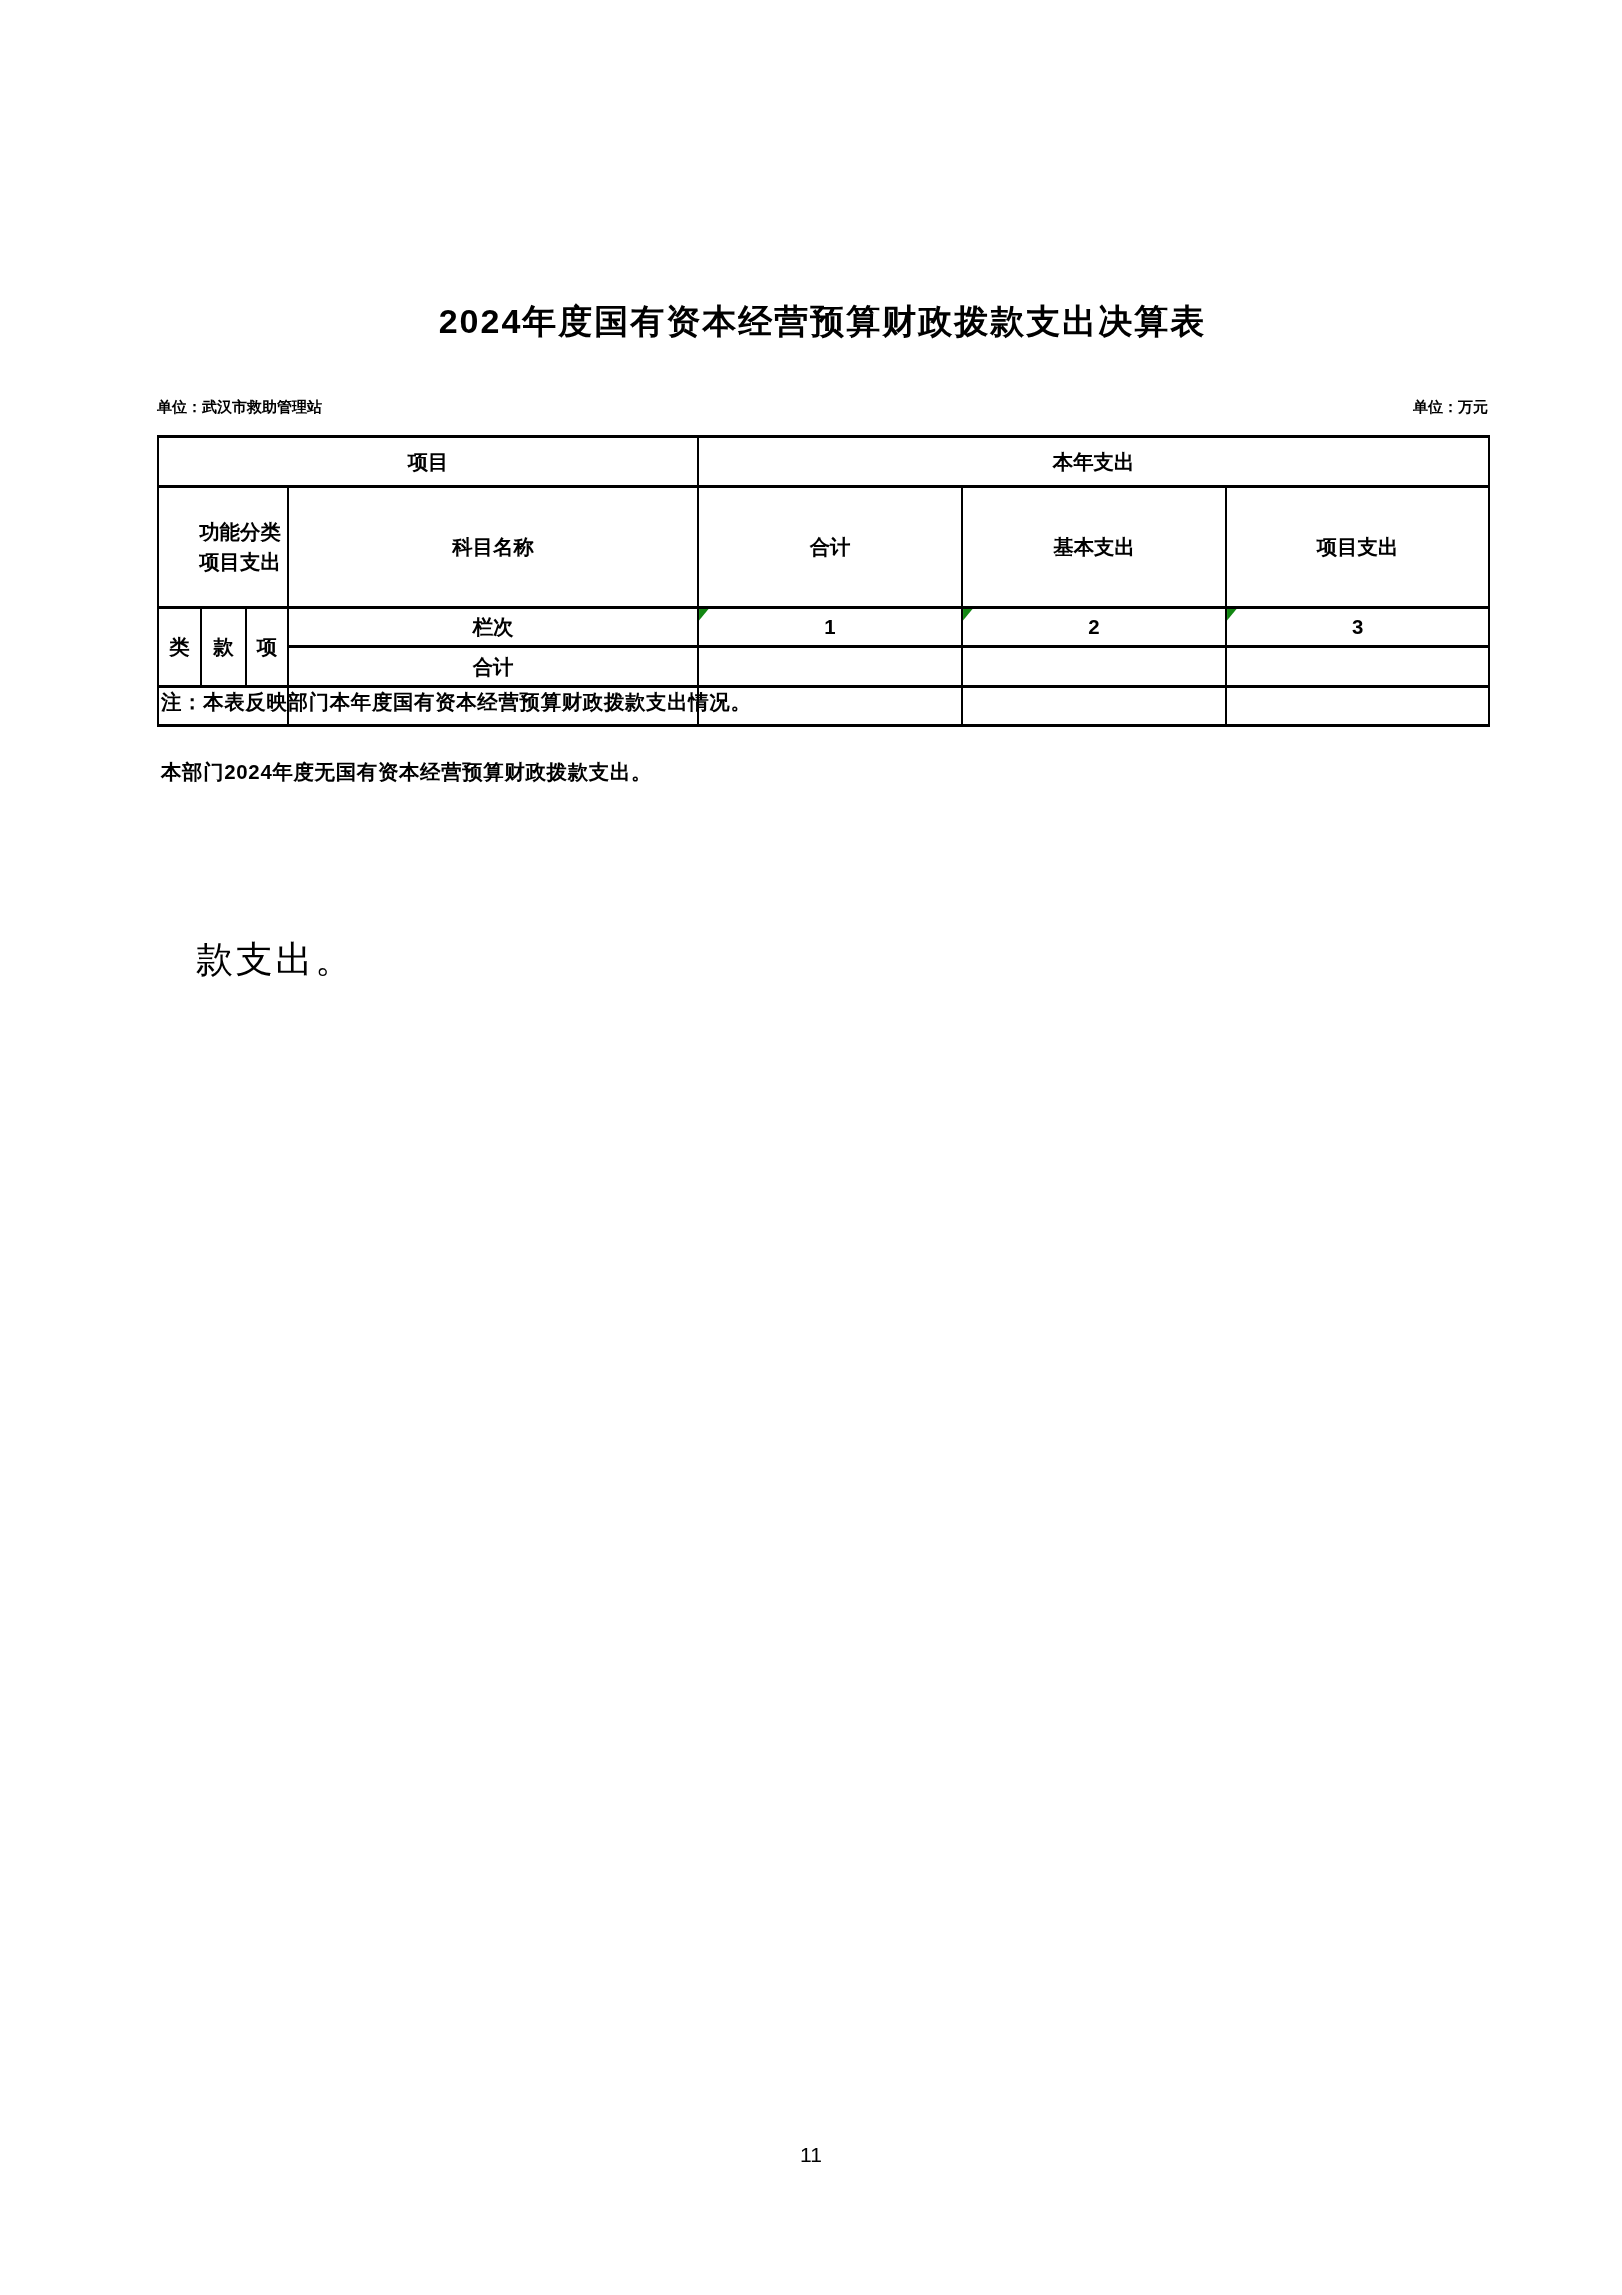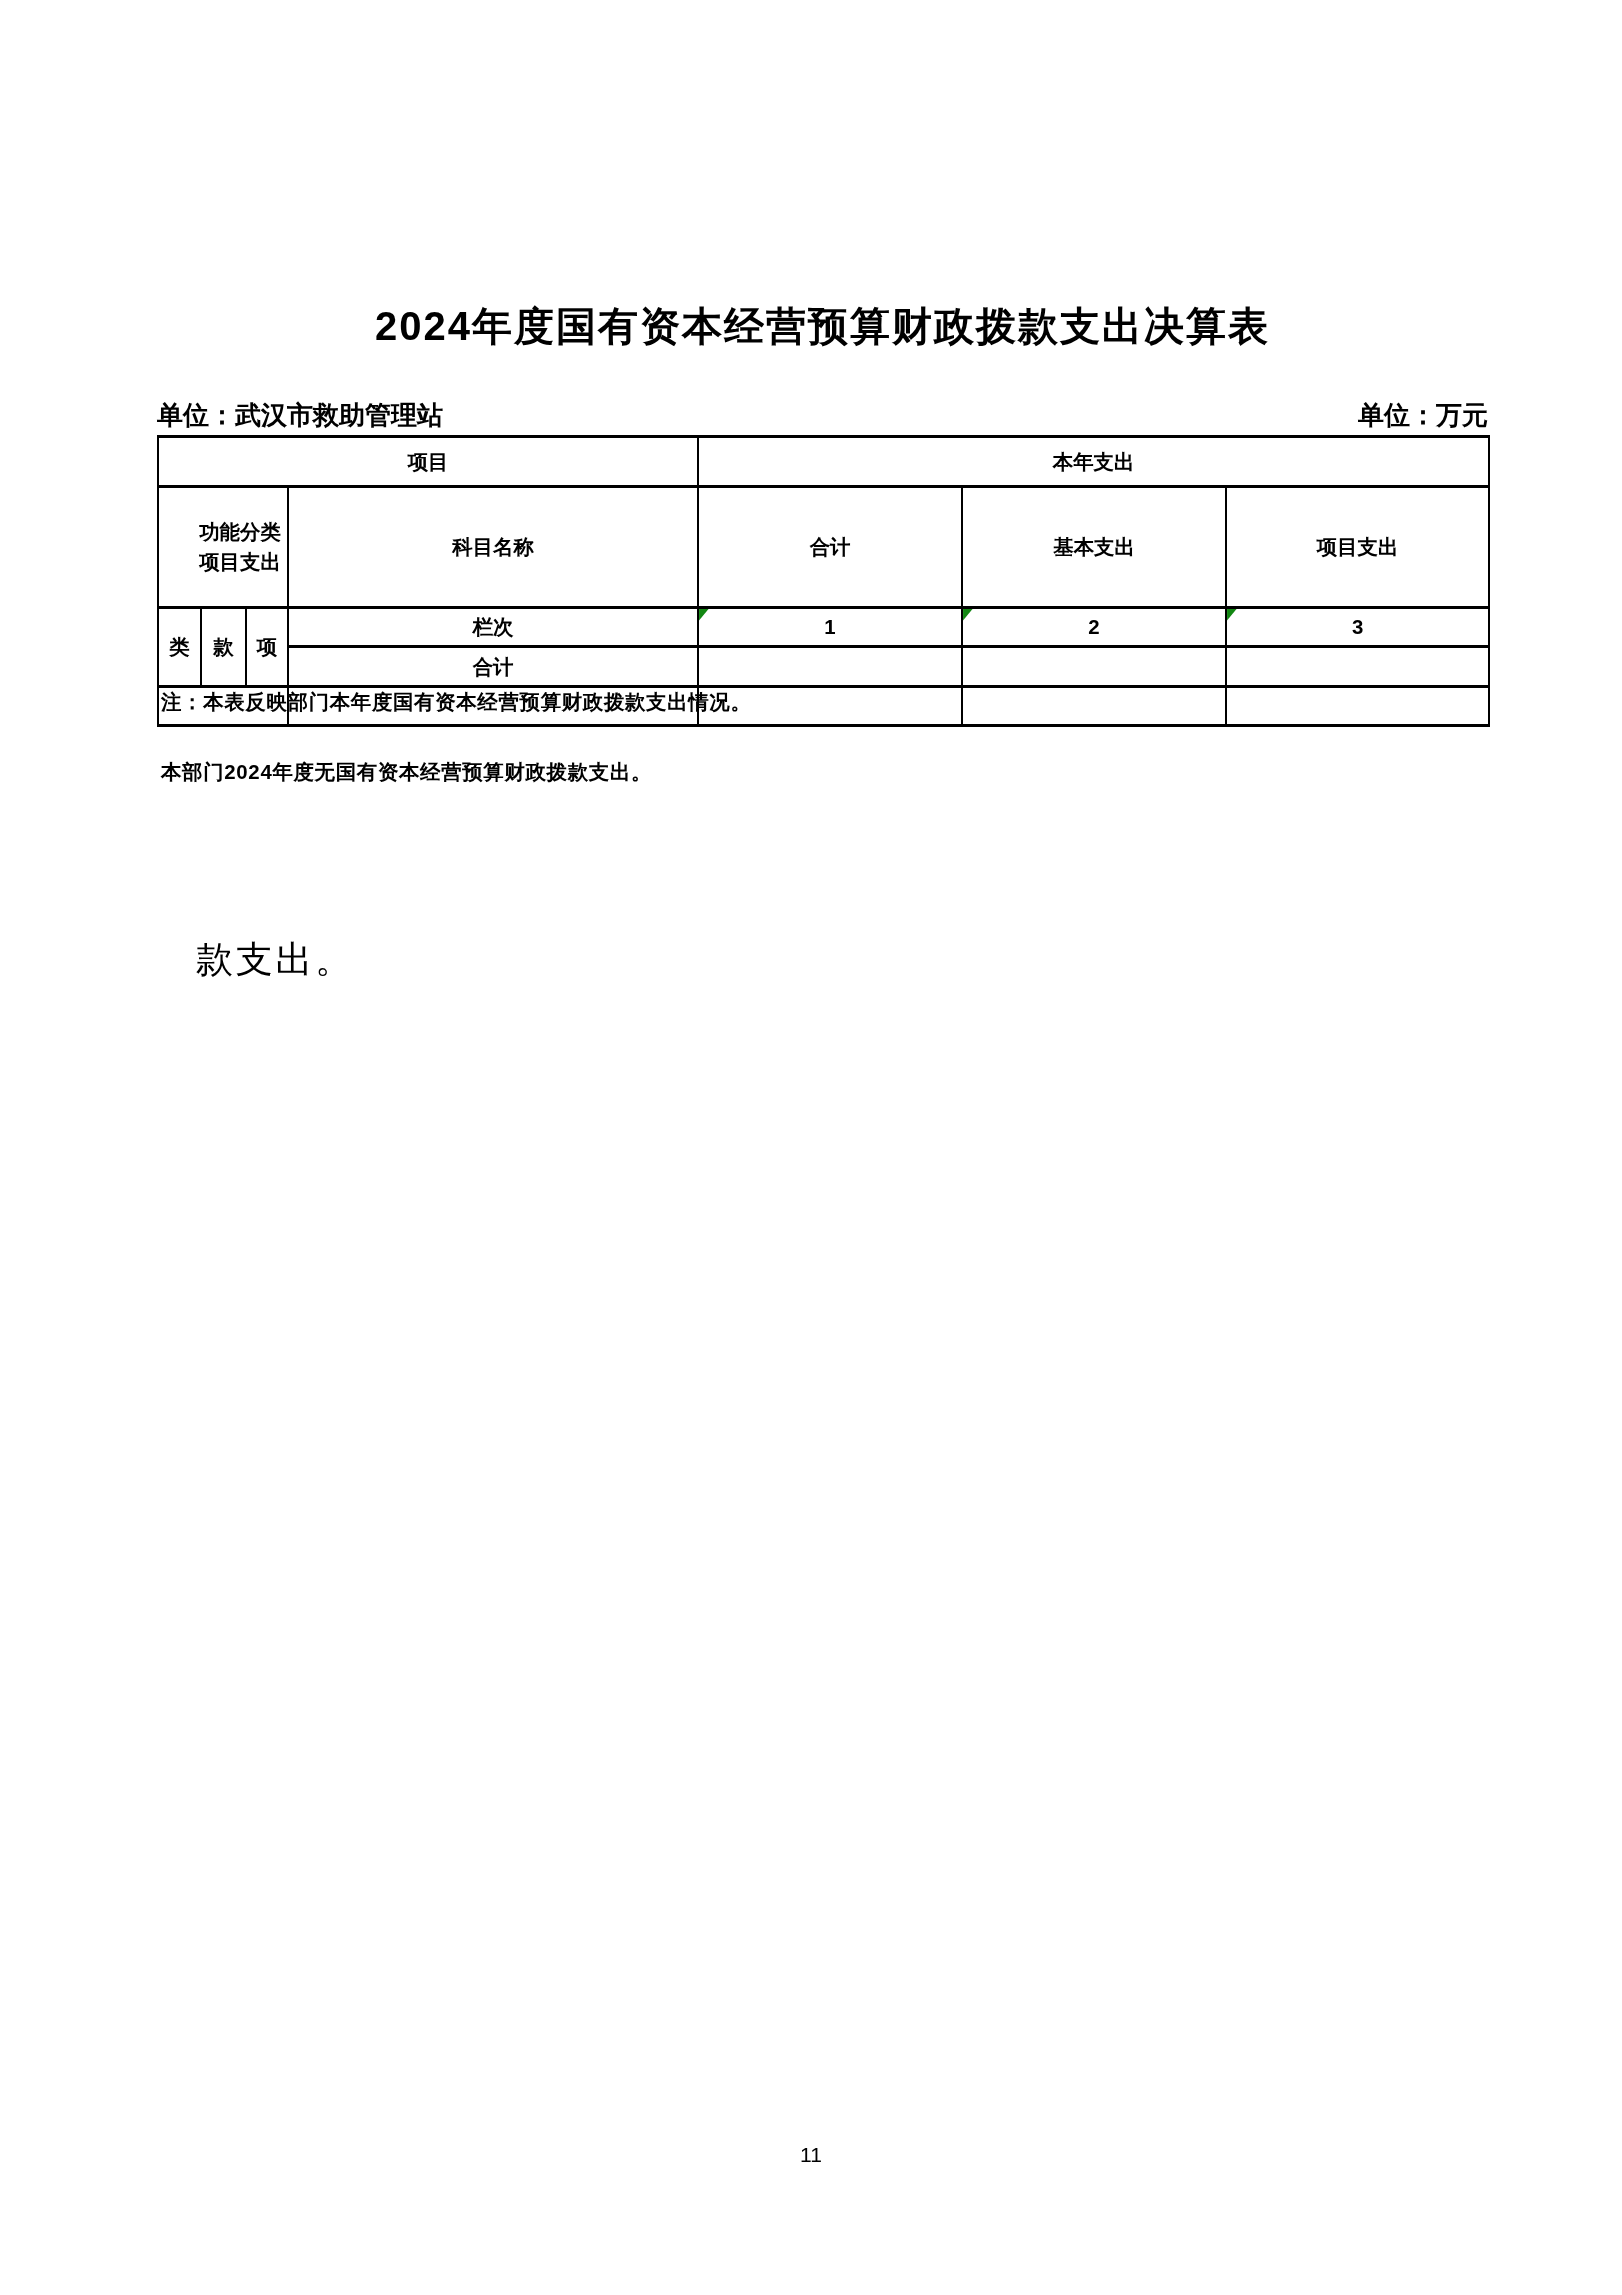--- a/index.html
+++ b/index.html
@@ -15,42 +15,42 @@
     color: #000000;
     font-family: "Liberation Sans", sans-serif;
     overflow: hidden;
   }
   .doc-title {
     position: absolute;
     top: 299px;
     left: 157px;
     width: 1331px;
     text-align: center;
-    font-size: 40px;
+    font-size: 34px;
     font-weight: bold;
     letter-spacing: 2px;
     white-space: nowrap;
   }
   .table-code {
     position: absolute;
     top: 363px;
     left: 157px;
     width: 1331px;
     text-align: right;
     font-size: 20.4px;
     font-weight: bold;
   }
   .unit-row {
     position: absolute;
     top: 398px;
     left: 157px;
     width: 1331px;
     display: flex;
     justify-content: space-between;
-    font-size: 26px;
+    font-size: 15px;
     font-weight: bold;
   }
   table.budget {
     position: absolute;
     top: 435px;
     left: 157px;
     width: 1331px;
     border-collapse: collapse;
     table-layout: fixed;
   }

